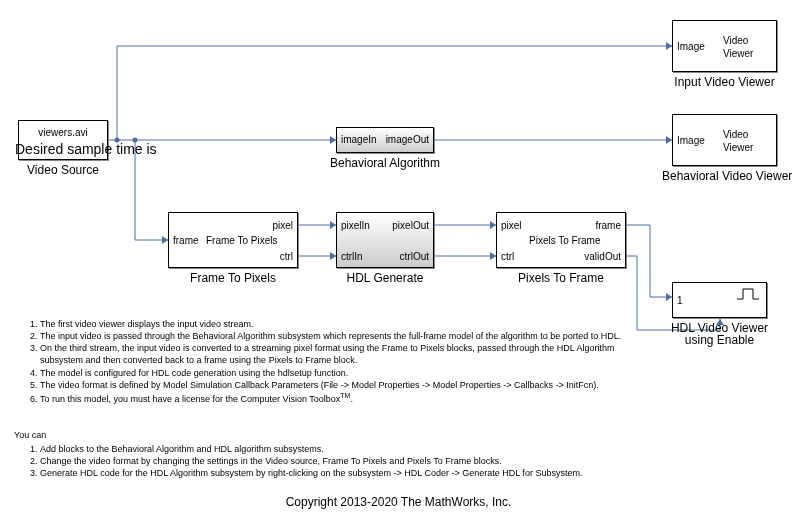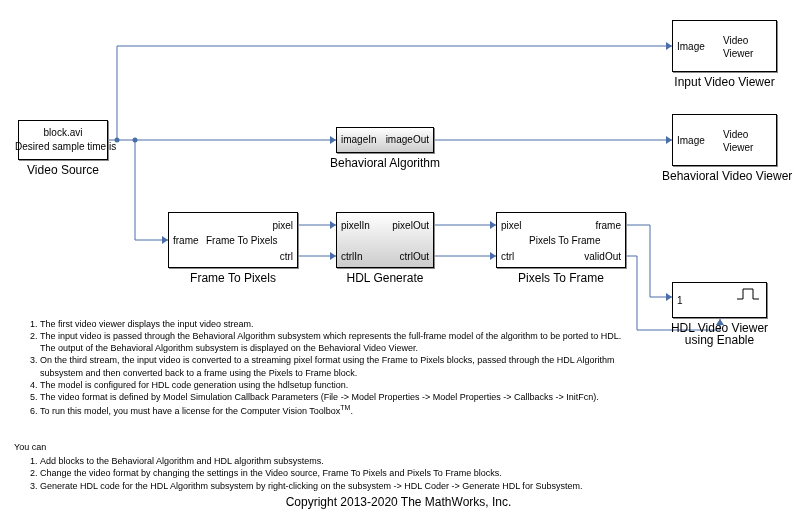--- a/index.html
+++ b/index.html
@@ -54,22 +54,22 @@
       <polygon class="arrowhead" points="496,256 490,252 490,260"></polygon>
 
 <path class="arrow" d="M626 225 L650 225 L650 297 L672 297"></path>
       <polygon class="arrowhead" points="672,297 666,293 666,301"></polygon>
 
 <path class="arrow" d="M626 256 L637 256 L637 330 L720 330 L720 319"></path>
       <polygon class="arrowhead" points="720,319 716,325 724,325"></polygon>
 </svg>
 
 <div class="block shadow" style="left:18px;top:120px;width:90px;height:40px">
- <div class="plabel" style="left:0;right:0;top:6px;text-align:center">block.avi</div>
- <div class="plabel" style="left:-4px;right:-4px;top:20px;text-align:center;font-size:10px">Desired sample time is</div>
+ <div class="plabel" style="left:0;right:0;top:6px;text-align:center">viewers.avi</div>
+ <div class="plabel" style="left:-4px;right:-4px;top:20px;text-align:center;font-size:14px">Desired sample time is</div>
 </div>
 <div class="lbl" style="left:18px;top:163px;width:90px">Video Source</div>
 
 <div class="block shadow" style="left:672px;top:20px;width:105px;height:52px">
  <span class="plabel" style="left:4px;top:20px">Image</span>
  <span class="plabel" style="left:50px;top:14px">Video</span>
  <span class="plabel" style="left:50px;top:27px">Viewer</span>
 </div>
 <div class="lbl" style="left:672px;top:75px;width:105px">Input Video Viewer</div>
 
@@ -116,21 +116,21 @@
  <svg class="pulse" style="right:6px;top:4px" width="24" height="14">
         <path d="M1 12 L7 12 L7 2 L17 2 L17 12 L23 12" stroke="#000" fill="none"></path>
       </svg>
 </div>
 <div class="lbl" style="left:662px;top:321px;width:115px">HDL Video Viewer</div>
 <div class="lbl" style="left:662px;top:333px;width:115px">using Enable</div>
 
 <div class="desc" style="left:6px;top:316px;right:160px">
  <ol style="margin:2px 0 0 0;padding-left:26px">
   <li><span>The first video viewer displays the input video stream.</span></li>
-  <li><span>The input video is passed through the Behavioral Algorithm subsystem which represents the full-frame model of the algorithm to be ported to HDL.</span><br><span>The output of the Behavioral Algorithm subsystem is displayed on the Behavioral Video Viewer.</span></li>
+  <li><span>The input video is passed through the Behavioral Algorithm subsystem which represents the full-frame model of the algorithm to be ported to HDL.</span><br></li>
   <li><span>On the third stream, the input video is converted to a streaming pixel format using the Frame to Pixels blocks, passed through the HDL Algorithm</span><br><span>subsystem and then converted back to a frame using the Pixels to Frame block.</span></li>
   <li><span>The model is configured for HDL code generation using the hdlsetup function.</span></li>
   <li><span>The video format is defined by Model Simulation Callback Parameters (File -&gt; Model Properties -&gt; Model Properties -&gt; Callbacks -&gt; InitFcn).</span></li>
   <li><span>To run this model, you must have a license for the Computer Vision Toolbox</span><sup style="font-size:7px">TM</sup>.</li>
  </ol>
  <div style="margin-top:24px">You can</div>
  <ol style="margin:2px 0 0 0;padding-left:26px">
   <li><span>Add blocks to the Behavioral Algorithm and HDL algorithm subsystems.</span></li>
   <li><span>Change the video format by changing the settings in the Video source, Frame To Pixels and Pixels To Frame blocks.</span></li>
   <li><span>Generate HDL code for the HDL Algorithm subsystem by right-clicking on the subsystem -&gt; HDL Coder -&gt; Generate HDL for Subsystem.</span></li>

